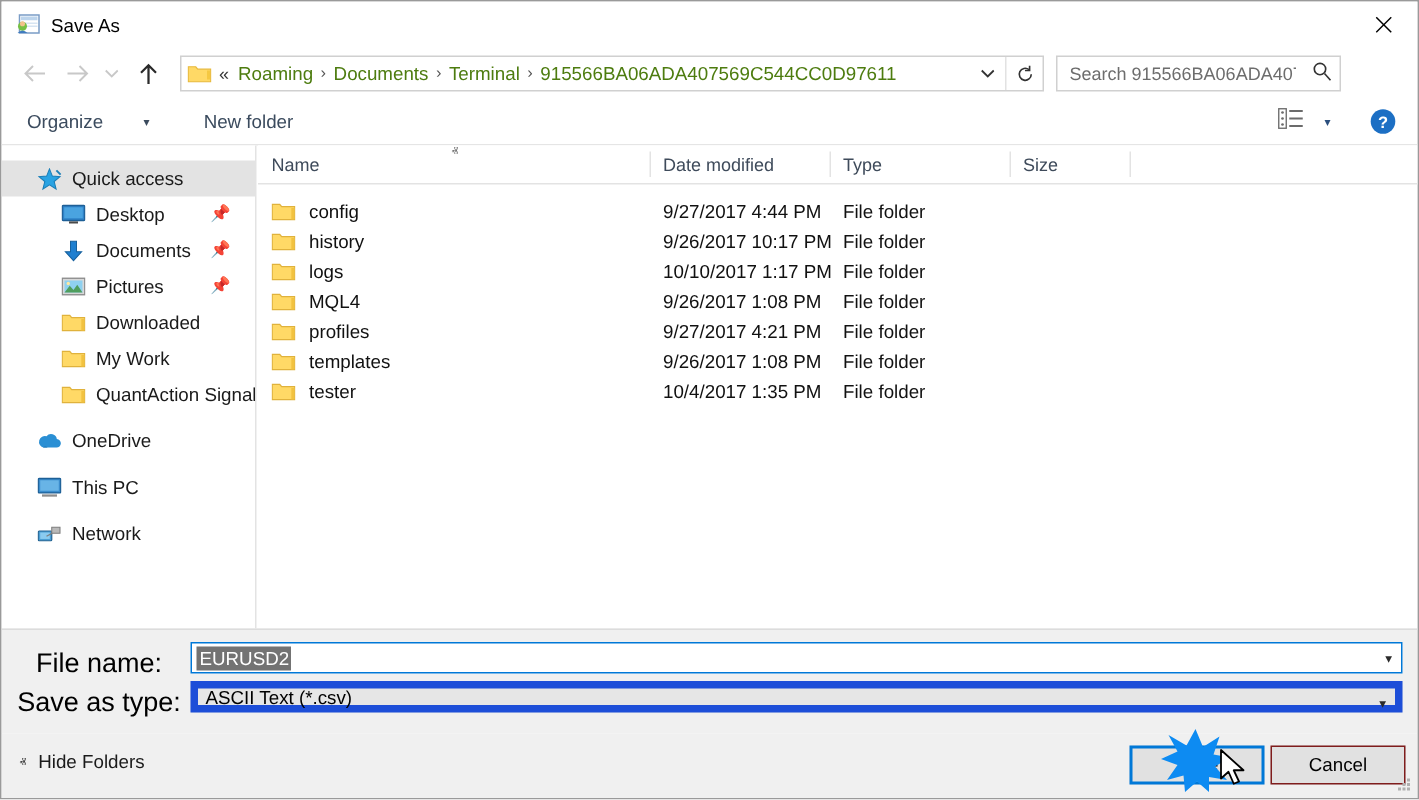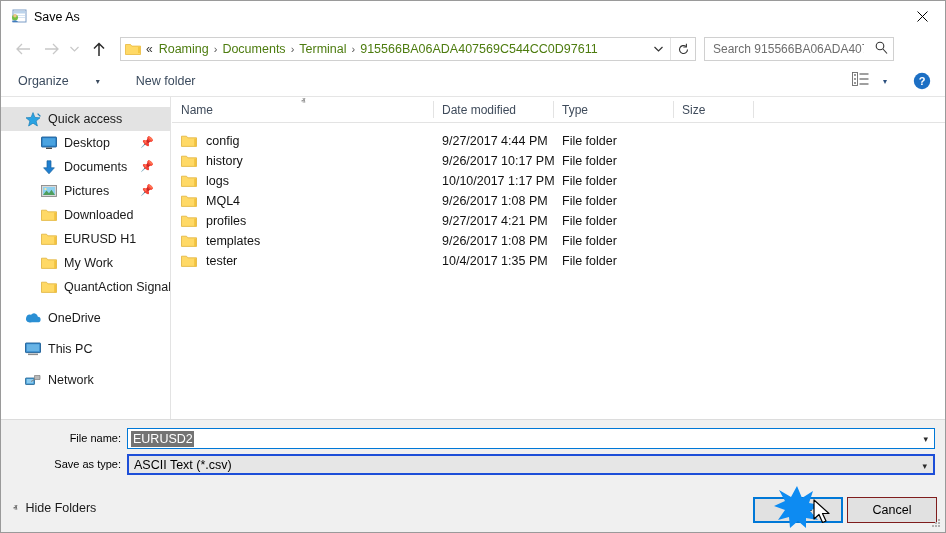--- a/index.html
+++ b/index.html
@@ -220,22 +220,22 @@
 
   
   #formarea {
     position: absolute; left: 0; top: 418px;
     width: 944px; height: 70px;
     background: #f0f0f0;
     border-top: 1px solid #dcdcdc;
   }
   .form-label {
     position: absolute;
-    font-size: 11px; color: #000;
-    text-align: right;
+    font-size: 18px; color: #000;
+    text-align: center;
     width: 110px;
   }
   #lbl-filename { left: 10px; top: 12px; }
   #lbl-savetype { left: 10px; top: 38px; }
   #filename-field {
     position: absolute; left: 126px; top: 8px;
     width: 808px; height: 21px;
     border: 1px solid #0078d7;
     background: #fff;
     display: flex; align-items: center;
@@ -246,21 +246,21 @@
     font-size: 12.5px;
     padding: 1px 1px 1px 2px;
   }
   #filename-caret {
     position: absolute; right: 6px; top: 5px;
     font-size: 9px; color: #2b2b2b;
   }
   #savetype-field {
     position: absolute; left: 126px; top: 34px;
     width: 808px; height: 21px;
-    border: 2px solid #1d4ed8;
+    border: 5px solid #1d4ed8;
     background: #e6e6e6;
     display: flex; align-items: center;
   }
   #savetype-value { margin-left: 5px; font-size: 12.5px; color: #000; }
   #savetype-caret {
     position: absolute; right: 6px; top: 5px;
     font-size: 9px; color: #2b2b2b;
   }
 
   
@@ -467,29 +467,20 @@
         <span class="side-pin">📌</span>
       </div>
       <div class="side-item indent-1">
         <span class="side-icon">
           <svg width="16" height="14" viewBox="0 0 16 14">
             <path d="M0.5 2.2 h5 l1.3 1.6 h8.7 v8.6 h-15 z" fill="#ffd966" stroke="#e0b23c" stroke-width="0.8"></path>
             <path d="M13.2 4.6 v7.8 h2 v-7.8 z" fill="#f2c240"></path>
           </svg>
         </span>
         <span class="side-label">Downloaded</span>
-      </div>
-      <div class="side-item indent-1">
-        <span class="side-icon">
-          <svg width="16" height="14" viewBox="0 0 16 14">
-            <path d="M0.5 2.2 h5 l1.3 1.6 h8.7 v8.6 h-15 z" fill="#ffd966" stroke="#e0b23c" stroke-width="0.8"></path>
-            <path d="M13.2 4.6 v7.8 h2 v-7.8 z" fill="#f2c240"></path>
-          </svg>
-        </span>
-        <span class="side-label">EURUSD H1</span>
       </div>
       <div class="side-item indent-1">
         <span class="side-icon">
           <svg width="16" height="14" viewBox="0 0 16 14">
             <path d="M0.5 2.2 h5 l1.3 1.6 h8.7 v8.6 h-15 z" fill="#ffd966" stroke="#e0b23c" stroke-width="0.8"></path>
             <path d="M13.2 4.6 v7.8 h2 v-7.8 z" fill="#f2c240"></path>
           </svg>
         </span>
         <span class="side-label">My Work</span>
       </div>

